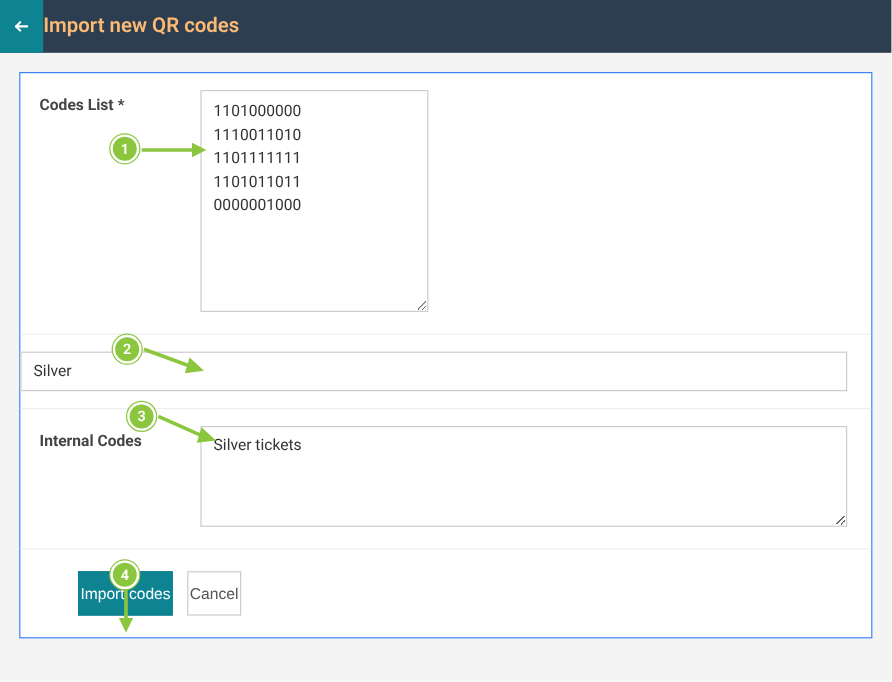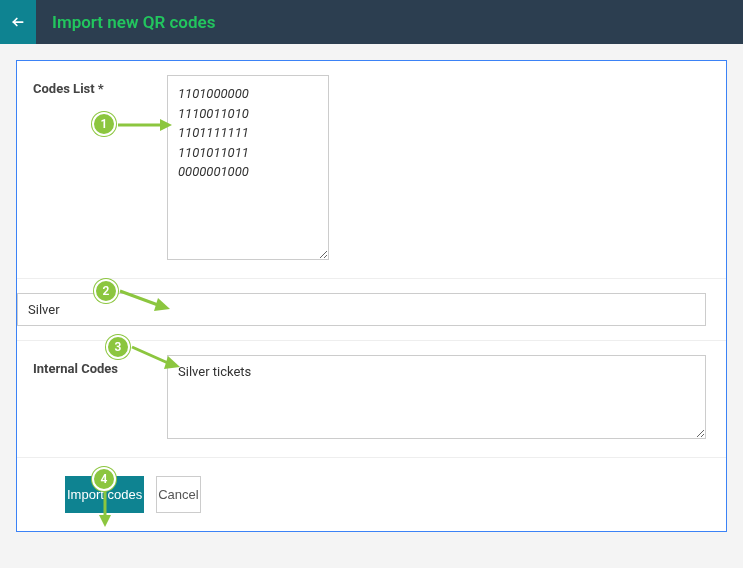--- a/index.html
+++ b/index.html
@@ -20,26 +20,25 @@
   .back-btn {
     width: 36px;
     background: #0e8391;
     display: flex;
     align-items: center;
     justify-content: center;
     cursor: pointer;
   }
   .back-btn svg { stroke: #fff; }
   .page-title {
-    color: #22c55e;
+    color: #fdba74;
     font-size: 17px;
     font-weight: 600;
     display: flex;
     align-items: center;
-    padding-left: 16px;
   }
   .panel {
     background: #fff;
     margin: 16px;
     border: 1px solid #3b82f6;
   }
   .field {
     display: flex;
     align-items: flex-start;
     padding: 14px 16px 14px 0;
@@ -58,21 +57,21 @@
     width: 100%;
     border: 1px solid #ccc;
     font-family: inherit;
     font-size: 13px;
     color: #333;
     padding: 8px 10px;
     resize: both;
     background: #fff;
   }
   textarea { resize: both; }
-  .codes-area { width: 162px; height: 185px; font-family: inherit; line-height: 1.5; font-style: italic; }
+  .codes-area { width: 190px; height: 185px; font-family: inherit; line-height: 1.5; }
   .notes-area { height: 84px; }
   .actions {
     border-top: 1px solid #eee;
     padding: 18px 16px 18px 48px;
     display: flex;
     gap: 12px;
   }
   .btn {
     font-size: 13px;
     padding: 10px 1px;

